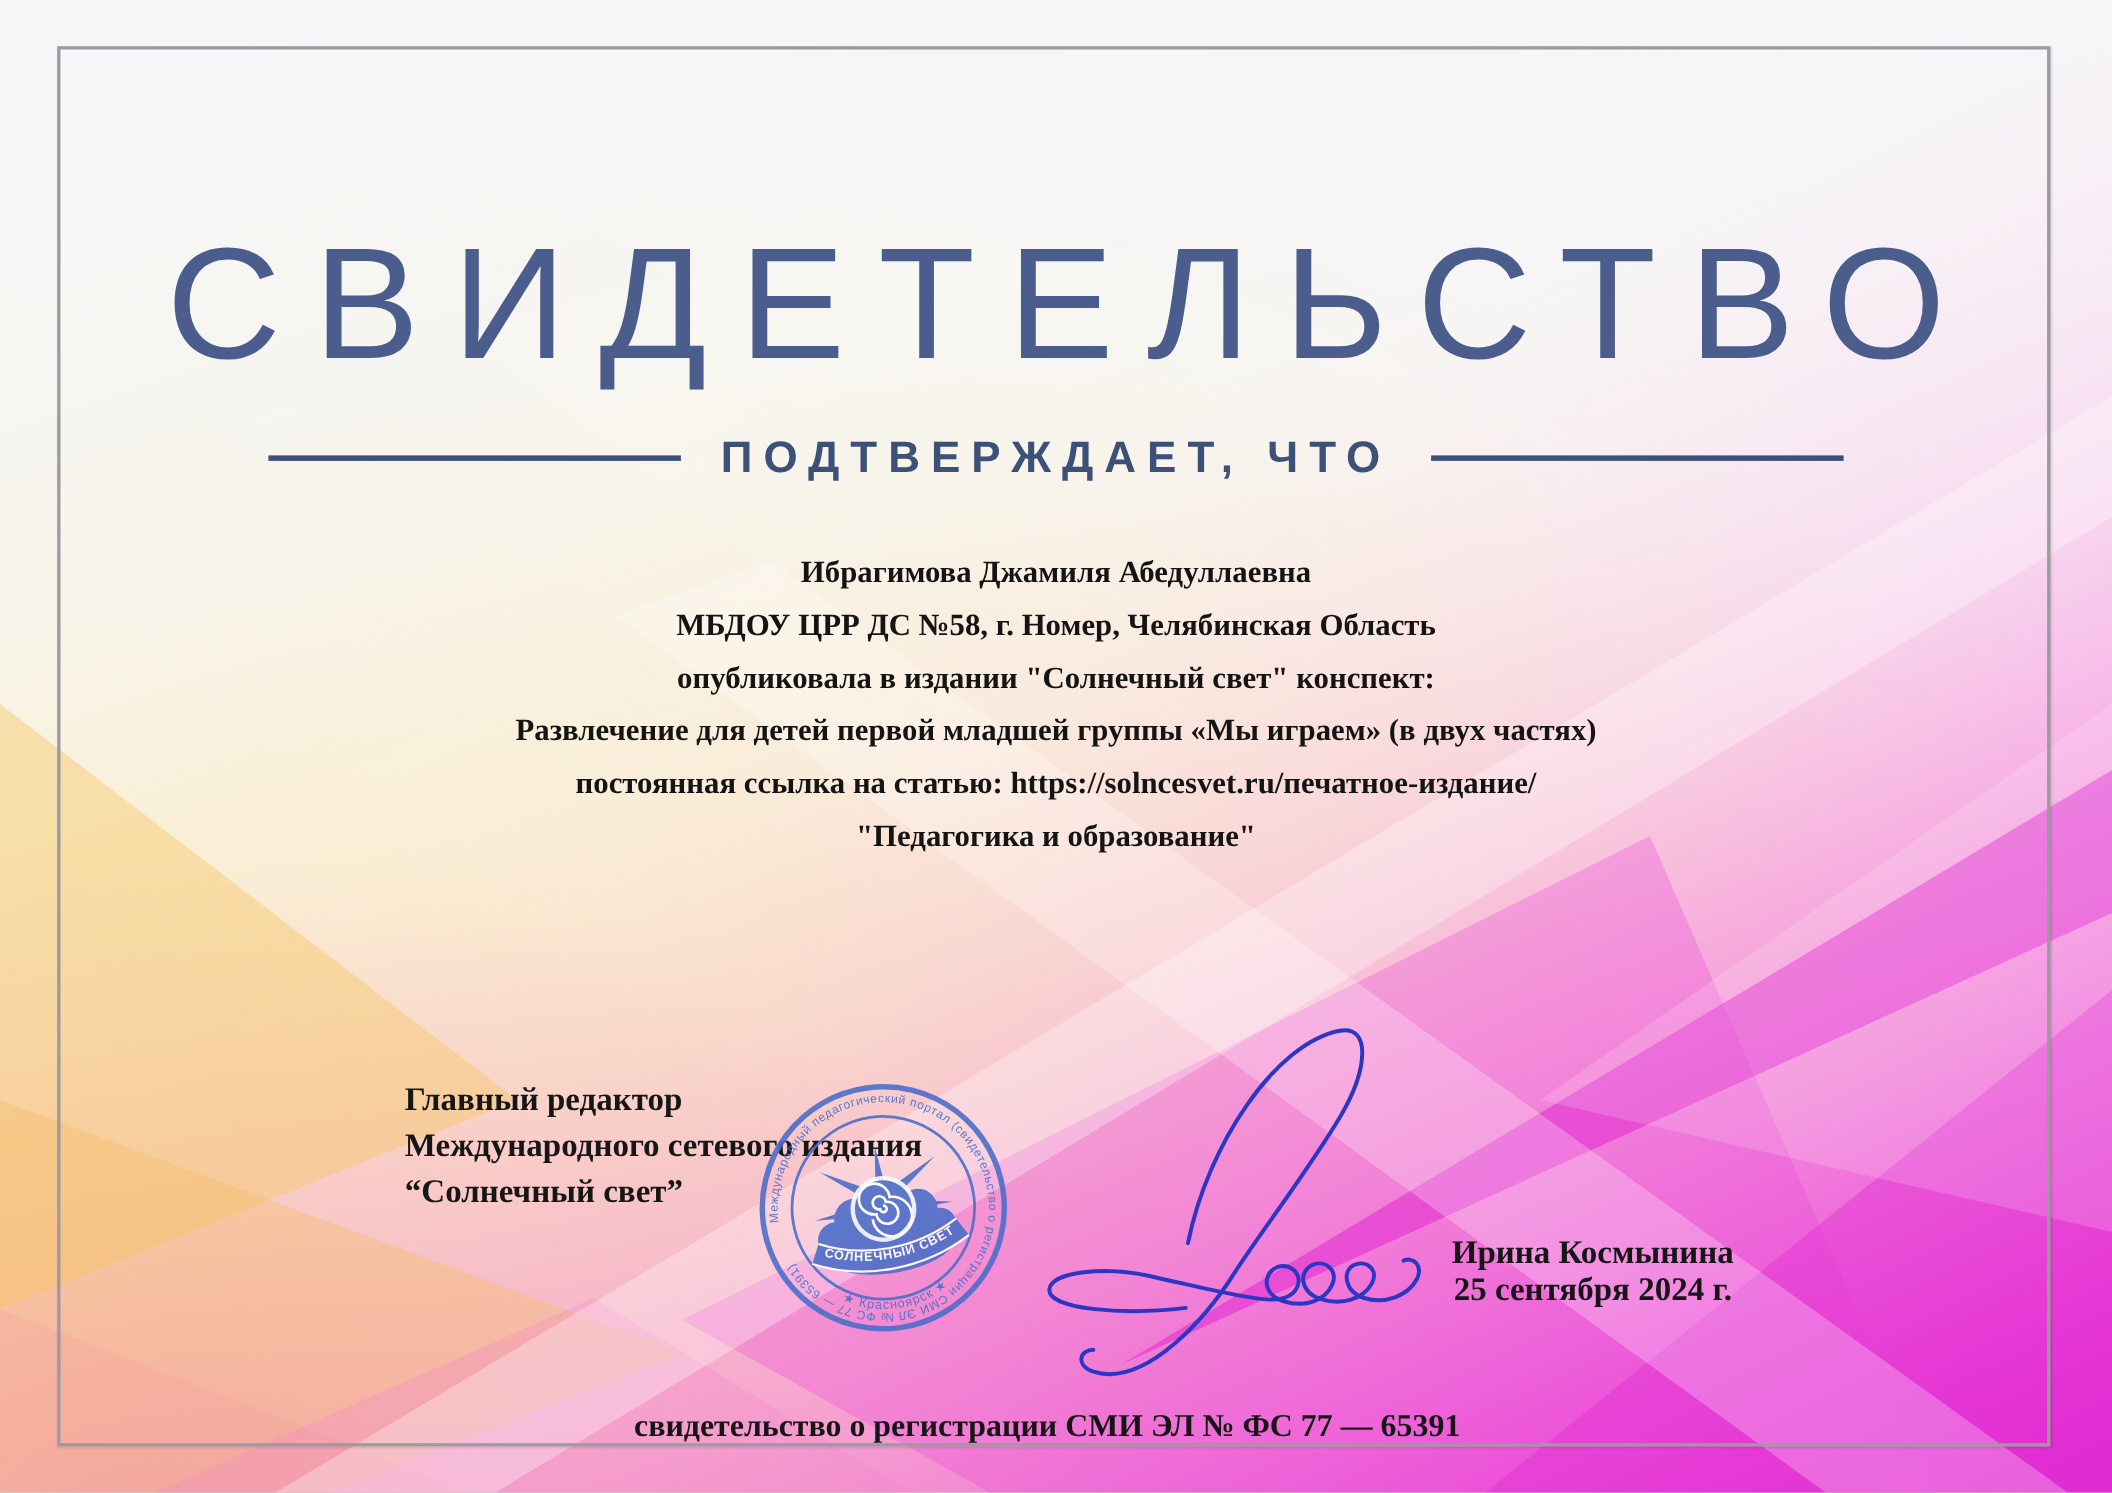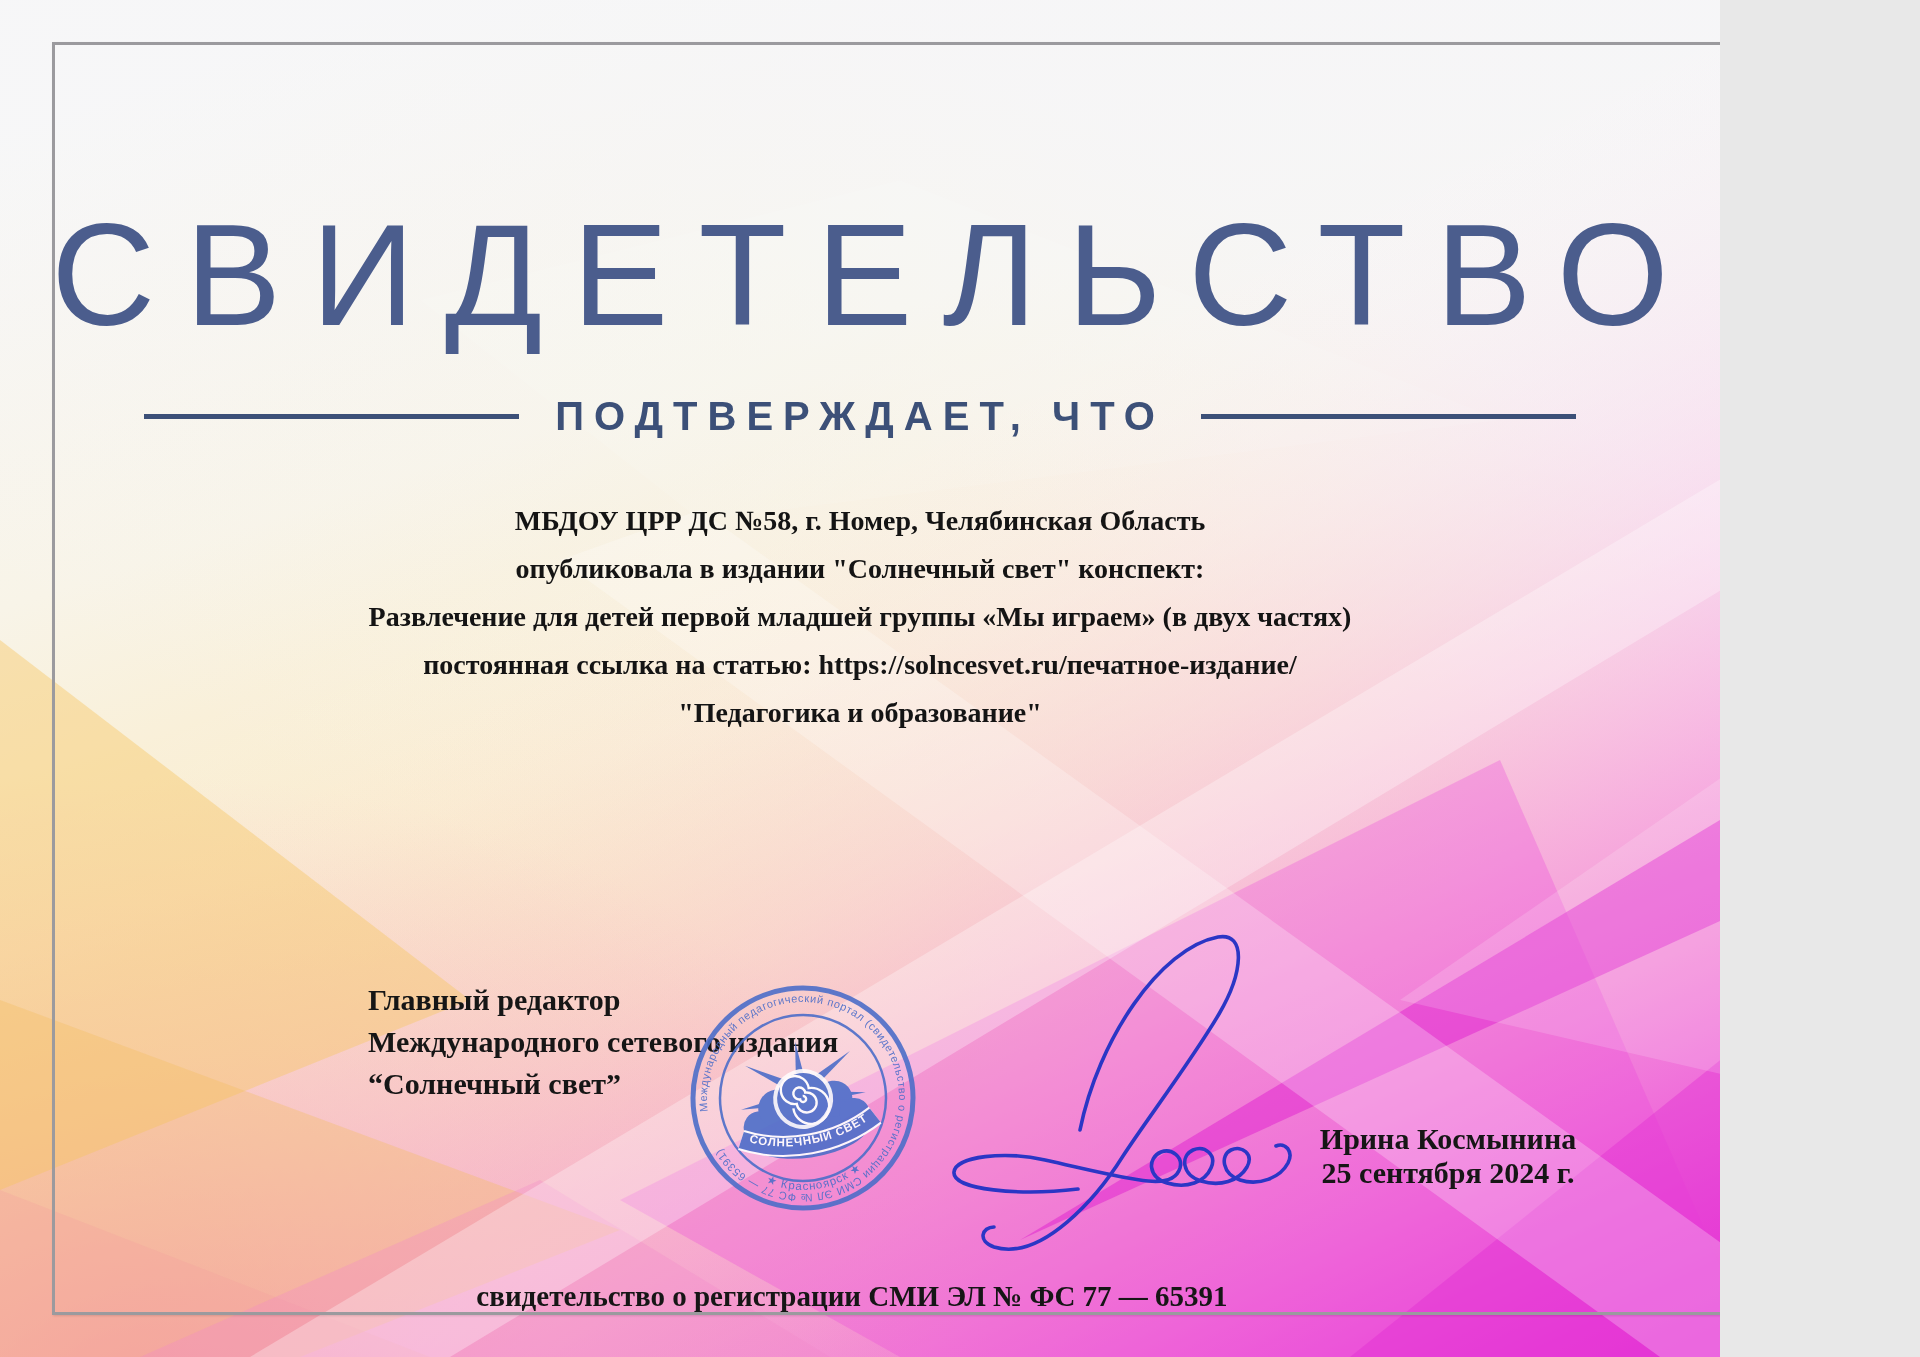--- a/index.html
+++ b/index.html
@@ -1,17 +1,17 @@
 <!DOCTYPE html>
 <html><head>
 <meta charset="utf-8">
 <style>
   html,body{margin:0;padding:0;background:#e8e8e8;}
   .page{
-    position:relative;width:1720px;height:1357px;overflow:hidden;
+    position:relative;width:1920px;height:1357px;overflow:hidden;
     font-family:"Liberation Serif",serif;background:#7dd3fc;
   }
   .bg-art{position:absolute;inset:0;width:1920px;height:1357px;display:block;}
   .frame{
     position:absolute;left:52px;top:42px;width:1812px;height:1273px;
     border:3px solid #9b9a9e;box-sizing:border-box;pointer-events:none;
     box-shadow:1px 1px 2px rgba(0,0,0,0.12);
   }
   .title{
     position:absolute;top:206px;left:0;right:0;text-align:center;white-space:nowrap;
@@ -105,20 +105,21 @@
 
   <div class="title">СВИДЕТЕЛЬСТВО</div>
 
   <div class="subtitle-row">
     <div class="subtitle-line"></div>
     <div class="subtitle-text">ПОДТВЕРЖДАЕТ, ЧТО</div>
     <div class="subtitle-line"></div>
   </div>
 
   <div class="body-text">
+    <div>Ибрагимова Джамиля Абедуллаевна</div>
     <div>МБДОУ ЦРР ДС №58, г. Номер, Челябинская Область</div>
     <div>опубликовала в издании "Солнечный свет" конспект:</div>
     <div>Развлечение для детей первой младшей группы «Мы играем» (в двух частях)</div>
     <div>постоянная ссылка на статью: https://solncesvet.ru/печатное-издание/</div>
     <div>"Педагогика и образование"</div>
   </div>
 
   <div class="editor-block">
     <div>Главный редактор</div>
     <div>Международного сетевого издания</div>

